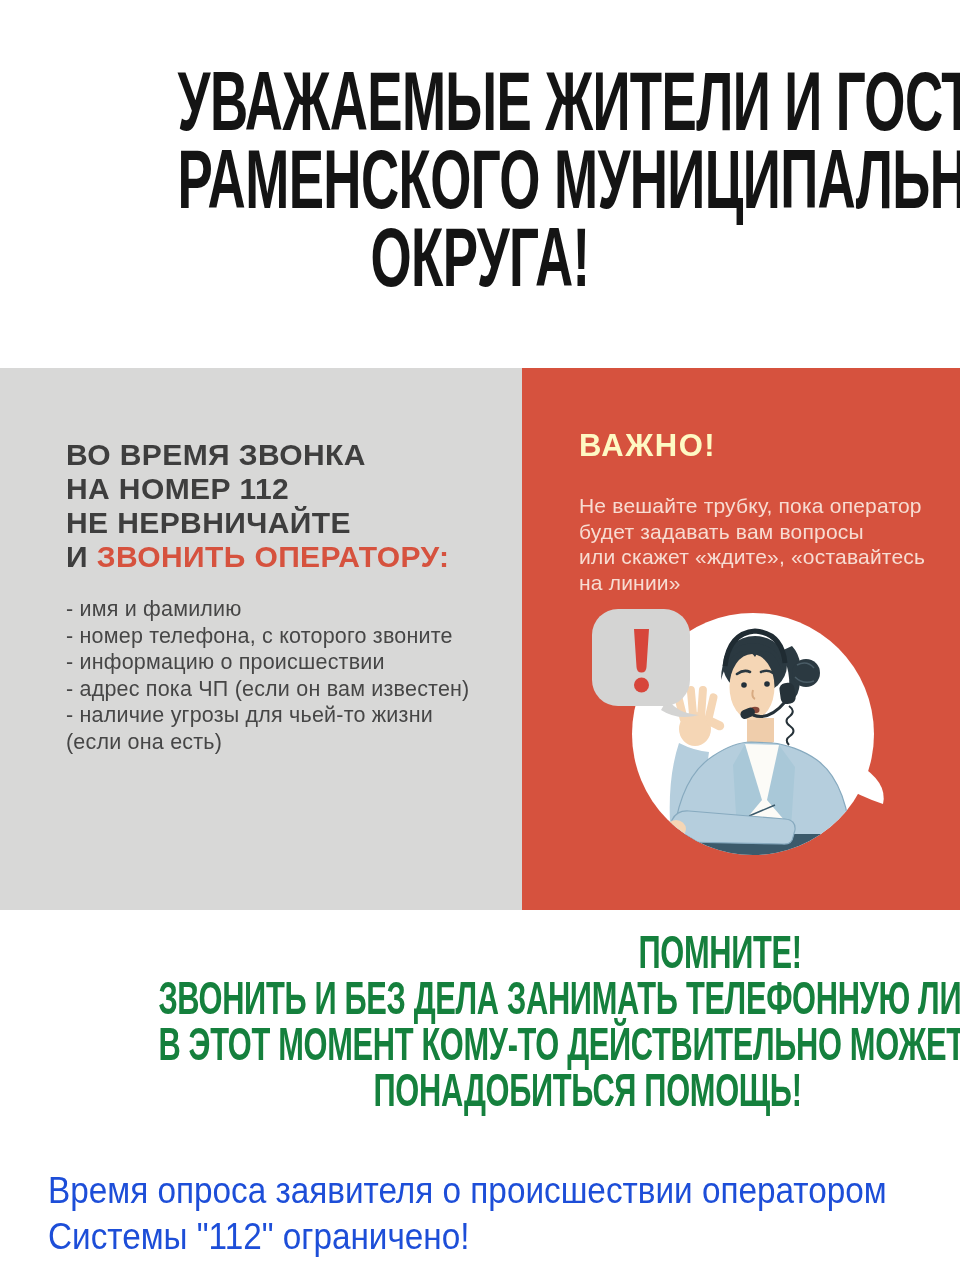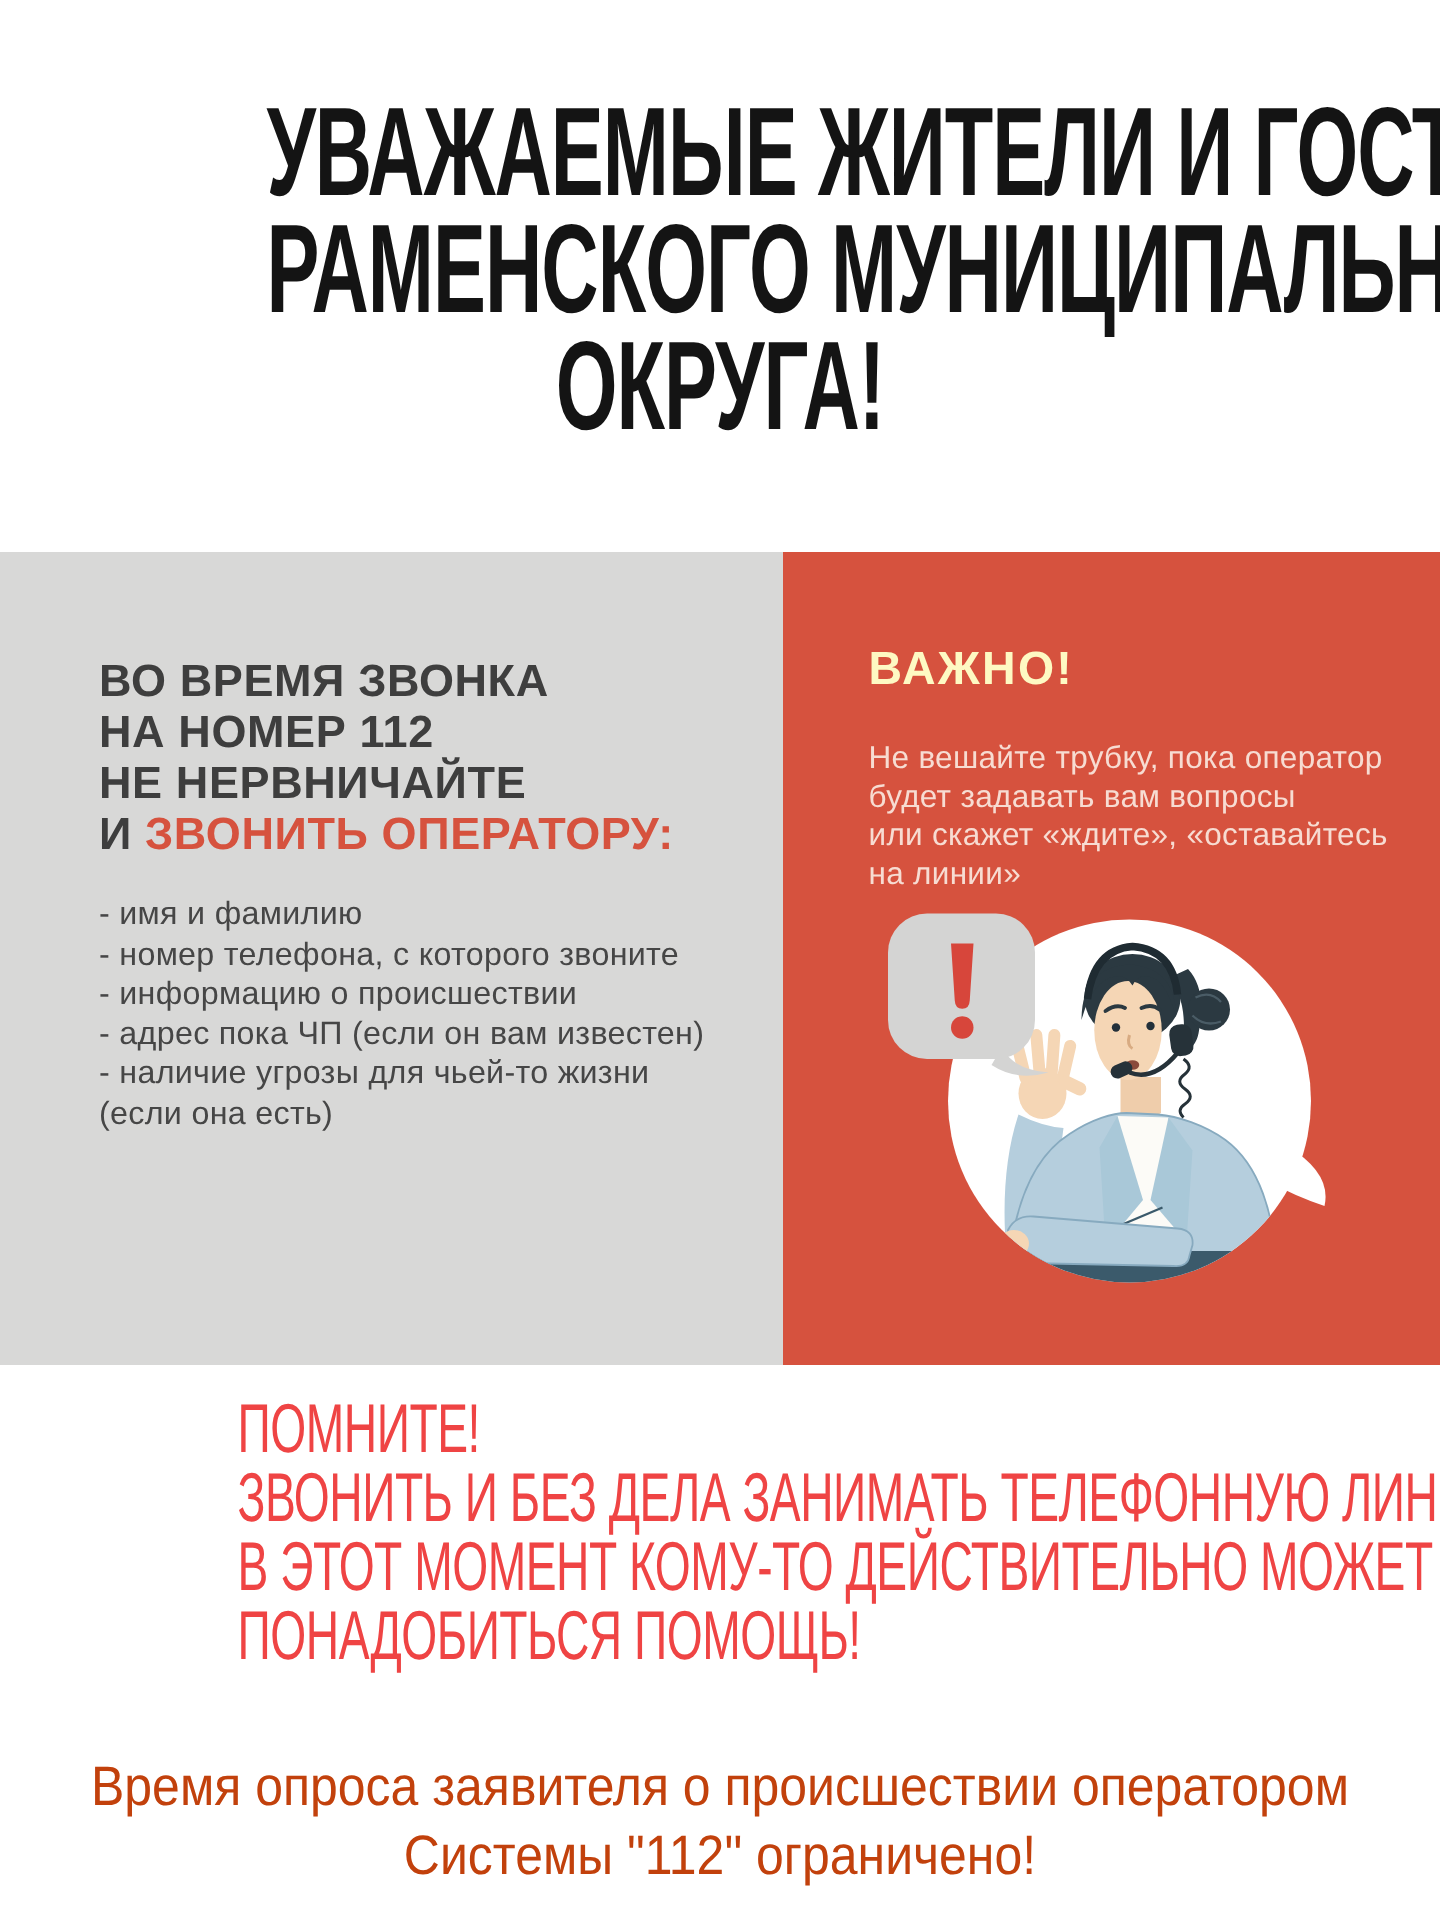--- a/index.html
+++ b/index.html
@@ -33,28 +33,28 @@
     color:#fef9c3;letter-spacing:1.5px;
   }
   .rp-text{
     position:absolute;left:57px;top:125px;font-size:21px;line-height:25.6px;
     color:#f7dcd2;letter-spacing:0.2px;
   }
   .rp-line{display:block;white-space:nowrap;}
   .illustration{position:absolute;left:0;top:0;width:438px;height:542px;display:block;}
   
   .reminder{
-    position:absolute;top:929px;left:0;width:100%;text-align:left;
-    font-weight:normal;color:#ef4444;font-size:46px;line-height:46px;
+    position:absolute;top:929px;left:0;width:100%;text-align:right;
+    font-weight:bold;color:#15803d;font-size:46px;line-height:46px;
   }
   .r-line{display:block;transform:scaleX(0.67);white-space:nowrap;letter-spacing:-0.5px;}
   
   .footer{
-    position:absolute;top:1168px;left:0;width:100%;text-align:center;
-    color:#c2410c;font-size:37px;line-height:46px;
+    position:absolute;top:1168px;left:0;width:100%;text-align:left;
+    color:#1d4ed8;font-size:37px;line-height:46px;
   }
   .f-line{display:block;transform:scaleX(0.9);white-space:nowrap;}
 </style>
 </head>
 <body>
 
 <div class="poster">
 
   <header class="title">
     <span class="t-line">УВАЖАЕМЫЕ ЖИТЕЛИ И ГОСТИ</span>

